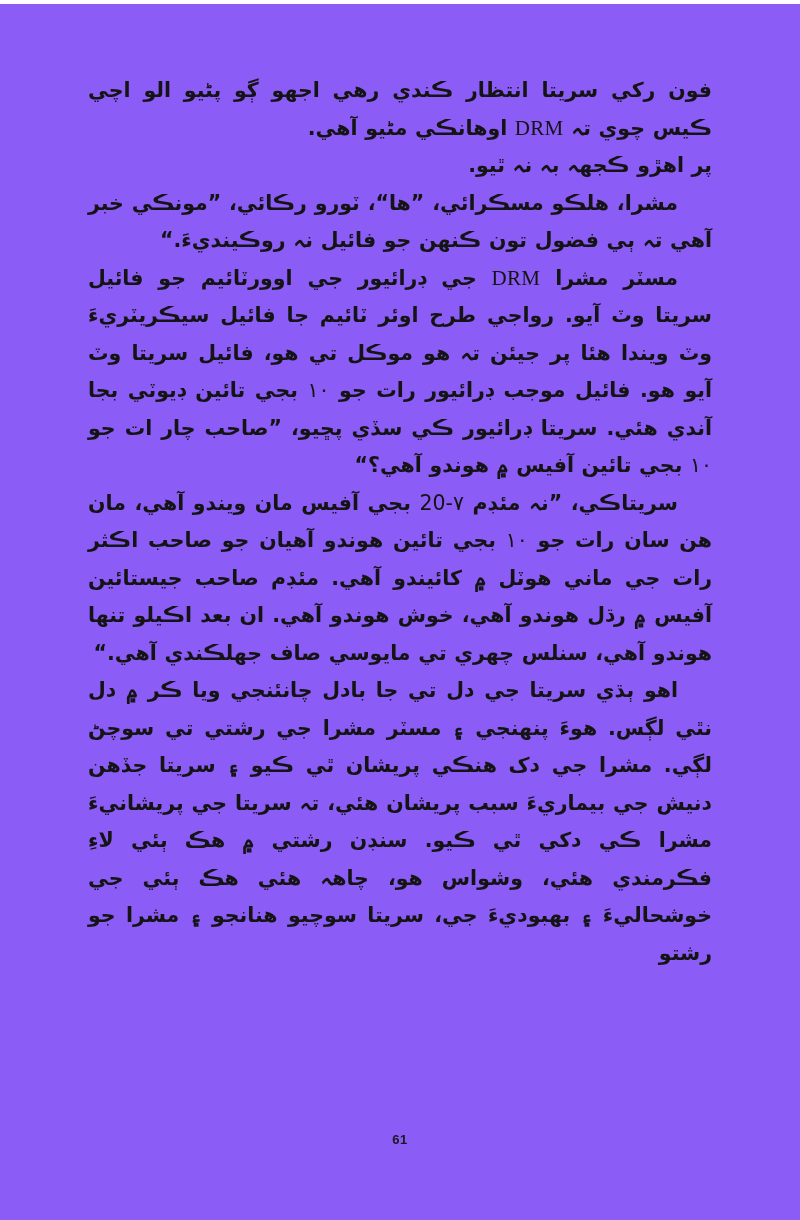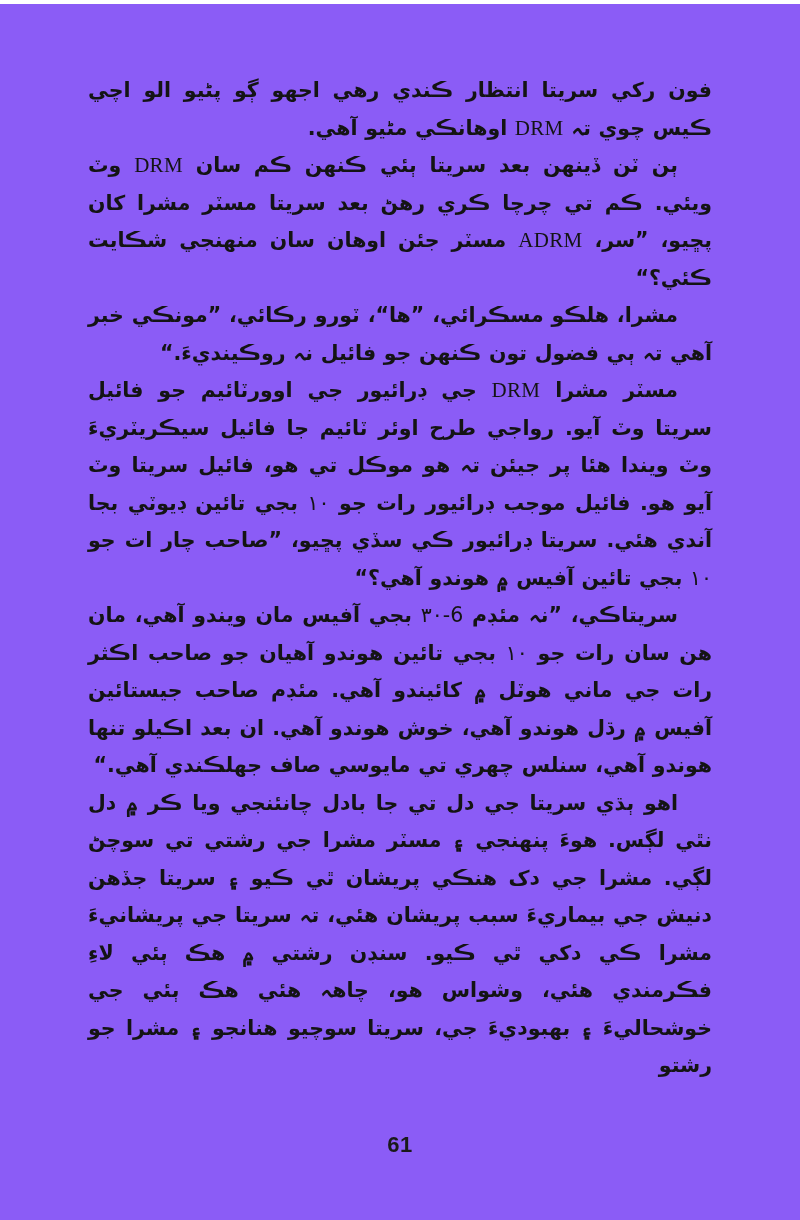--- a/index.html
+++ b/index.html
@@ -70,34 +70,34 @@
 
   .folio {
     position: absolute;
     left: 0;
     right: 0;
     top: 1128px;
     text-align: center;
     direction: ltr;
     font-family: "Liberation Sans", "DejaVu Sans", sans-serif;
     font-weight: 700;
-    font-size: 22px;
+    font-size: 13px;
     color: #1a1a1a;
     letter-spacing: 0.5px;
   }
 </style>
 </head>
 <body>
 
 <div class="page">
 
   <div class="text-column">
       <p class="para no-indent"><span>فون رکي سريتا انتظار ڪندي رهي اجهو ڳو پڻيو الو اچي ڪيس چوي تہ </span><span class="latin">DRM</span><span> اوهانڪي مڻيو آهي.</span></p>
-      <p class="para"><span>ٻن ٽن ڏينهن بعد سريتا ٻئي ڪنهن ڪم سان </span><span class="latin">DRM</span><span> وٽ ويئي. ڪم تي چرچا ڪري رهڻ بعد سريتا مسٽر مشرا کان پڇيو، ”سر، </span><span class="latin">ADRM</span><span> مسٽر جئن اوهان سان منهنجي شڪايت ڪئي؟“</span></p>
+      <p class="para no-indent"><span>پر اهڙو ڪجهہ بہ نہ ٿيو.</span></p>
       <p class="para"><span>مشرا، هلڪو مسڪرائي، ”ها“، ٽورو رڪائي، ”مونڪي خبر آهي تہ ٻي فضول تون ڪنهن جو فائيل نہ روڪينديءَ.“</span></p>
       <p class="para"><span>مسٽر مشرا </span><span class="latin">DRM</span><span> جي ڊرائيور جي اوورٽائيم جو فائيل سريتا وٽ آيو. رواجي طرح اوئر ٽائيم جا فائيل سيڪريٽريءَ وٽ ويندا هئا پر جيئن تہ هو موڪل تي هو، فائيل سريتا وٽ آيو هو. فائيل موجب ڊرائيور رات جو </span><span class="num">١٠</span><span> بجي تائين ڊيوٽي بجا آندي هئي. سريتا ڊرائيور ڪي سڏي پڇيو، ”صاحب چار ات جو </span><span class="num">١٠</span><span> بجي تائين آفيس ۾ هوندو آهي؟“</span></p>
-      <p class="para"><span>سريتاڪي، ”نہ مئڊم </span><span class="num">6-٣٠</span><span> بجي آفيس مان ويندو آهي، مان هن سان رات جو </span><span class="num">١٠</span><span> بجي تائين هوندو آهيان جو صاحب اڪثر رات جي ماني هوٽل ۾ کائيندو آهي. مئڊم صاحب جيستائين آفيس ۾ رڌل هوندو آهي، خوش هوندو آهي. ان بعد اڪيلو تنها هوندو آهي، سنلس چھري تي مايوسي صاف جھلڪندي آهي.“</span></p>
+      <p class="para"><span>سريتاڪي، ”نہ مئڊم </span><span class="num">٧-20</span><span> بجي آفيس مان ويندو آهي، مان هن سان رات جو </span><span class="num">١٠</span><span> بجي تائين هوندو آهيان جو صاحب اڪثر رات جي ماني هوٽل ۾ کائيندو آهي. مئڊم صاحب جيستائين آفيس ۾ رڌل هوندو آهي، خوش هوندو آهي. ان بعد اڪيلو تنها هوندو آهي، سنلس چھري تي مايوسي صاف جھلڪندي آهي.“</span></p>
       <p class="para"><span>اهو ٻڌي سريتا جي دل تي جا بادل چانئنجي ويا ڪر ۾ دل نٿي لڳس. هوءَ پنهنجي ۽ مسٽر مشرا جي رشتي تي سوچڻ لڳي. مشرا جي دک هنڪي پريشان ٿي ڪيو ۽ سريتا جڏهن دنيش جي بيماريءَ سبب پريشان هئي، تہ سريتا جي پريشانيءَ مشرا ڪي دکي ٿي ڪيو. سنڊن رشتي ۾ هڪ ٻئي لاءِ فڪرمندي هئي، وشواس هو، چاهہ هئي هڪ ٻئي جي خوشحاليءَ ۽ بهبوديءَ جي، سريتا سوچيو هنانجو ۽ مشرا جو رشتو</span></p>
     </div>
 
   <div class="folio">61</div>
 
 </div>
 
 </body></html>

